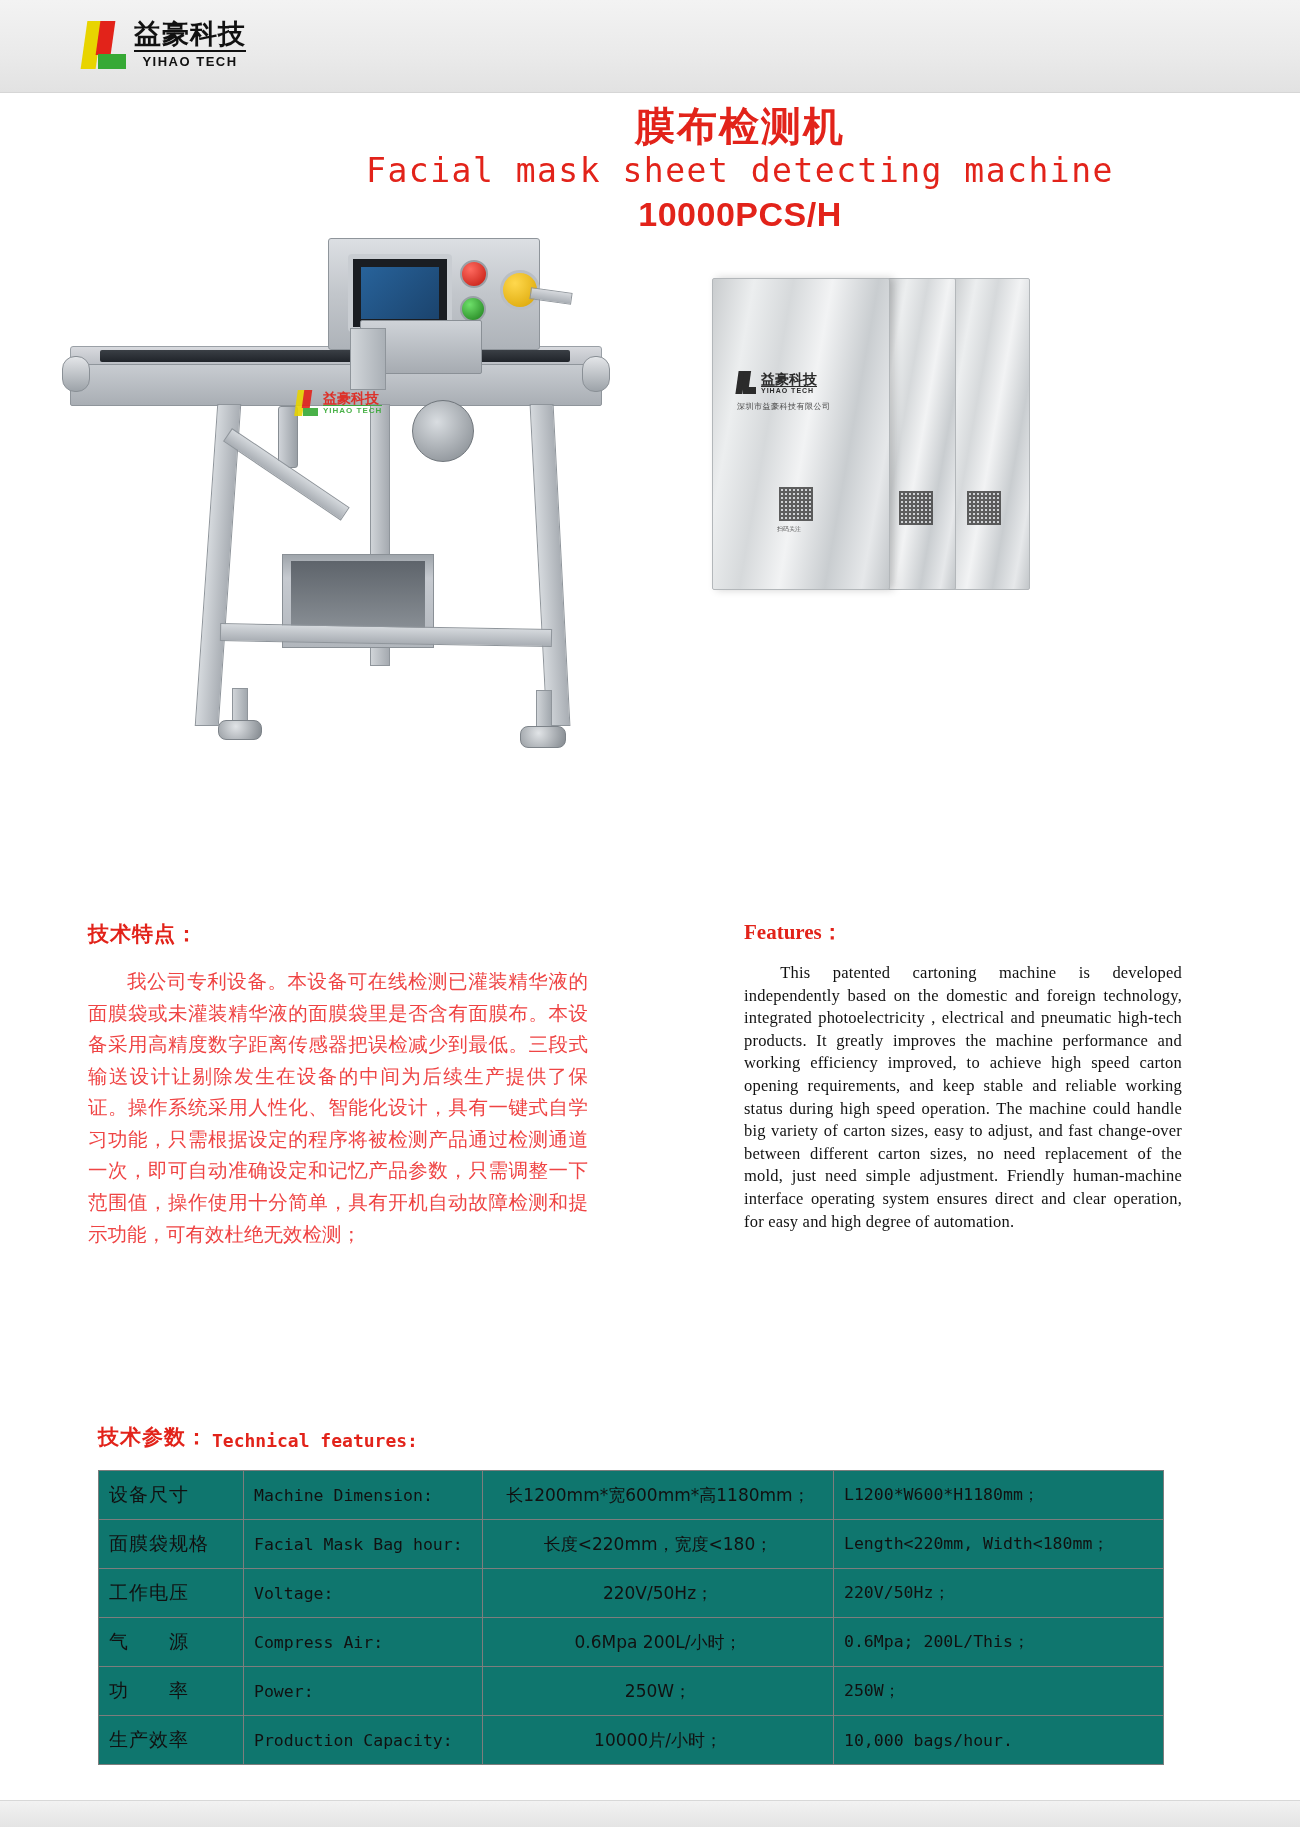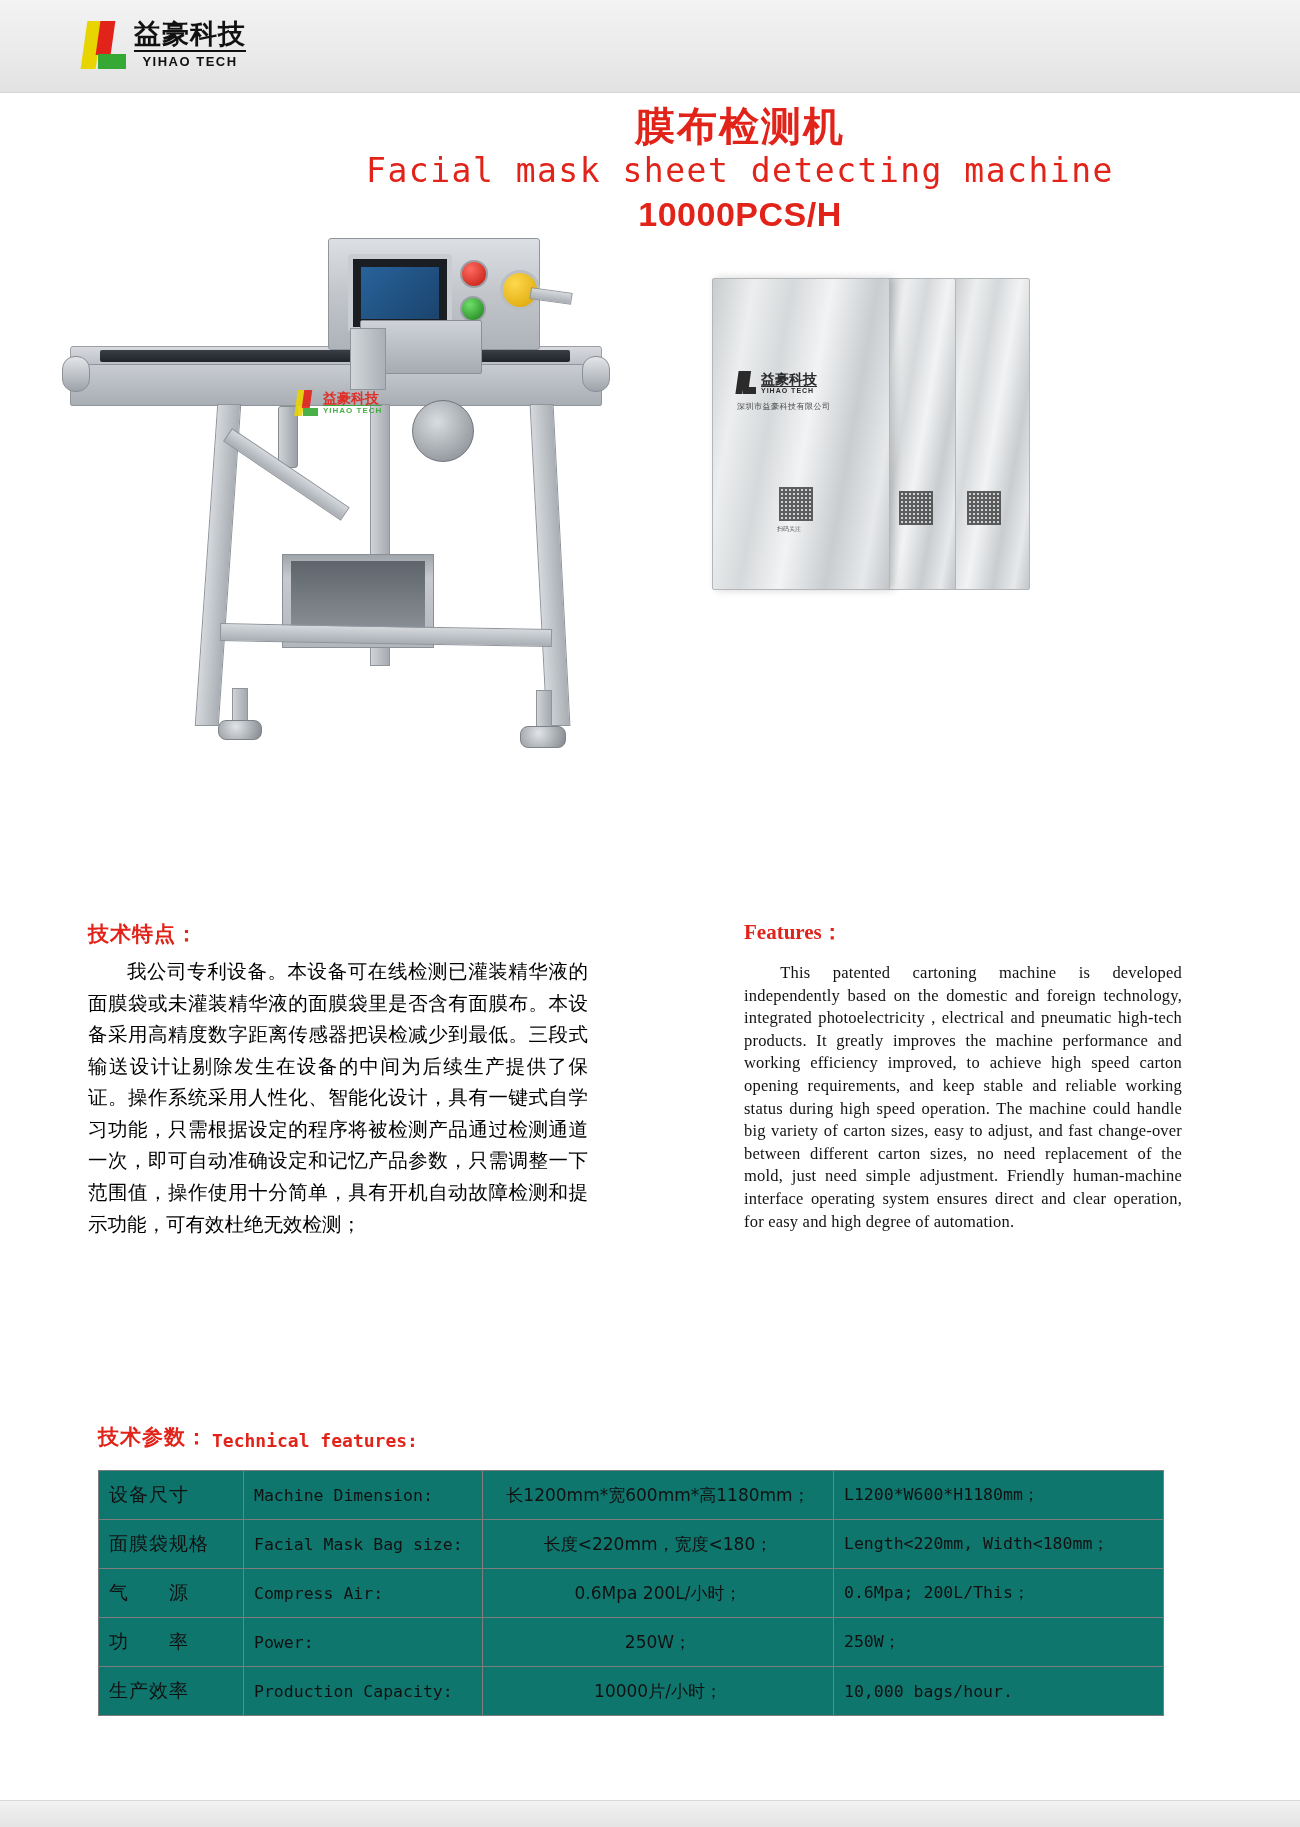--- a/index.html
+++ b/index.html
@@ -434,23 +434,23 @@
   .features-cn-block {
     position: absolute;
     left: 88px;
     top: 920px;
     width: 500px;
   }
   .features-cn-body {
     font-family: "DejaVu Sans", sans-serif;
     font-size: 19.5px;
     line-height: 1.62;
-    color: #000000;
+    color: #ef4444;
     text-align: justify;
-    margin-top: 8px;
+    margin-top: 18px;
     text-indent: 2em;
   }
 
   .features-en-block {
     position: absolute;
     left: 744px;
     top: 918px;
     width: 438px;
   }
   .features-en-body {
@@ -665,23 +665,31 @@
             <span class="label-spread">设备尺寸</span>
           </td>
         <td class="c-label-en">Machine Dimension:</td>
         <td class="c-val-cn">长1200mm*宽600mm*高1180mm；</td>
         <td class="c-val-en">L1200*W600*H1180mm；</td>
       </tr>
       <tr>
         <td class="c-label-cn">
             <span class="label-spread">面膜袋规格</span>
           </td>
-        <td class="c-label-en">Facial Mask Bag size:</td>
+        <td class="c-label-en">Facial Mask Bag hour:</td>
         <td class="c-val-cn">长度&lt;220mm，宽度&lt;180；</td>
         <td class="c-val-en">Length&lt;220mm, Width&lt;180mm；</td>
+      </tr>
+      <tr>
+        <td class="c-label-cn">
+            <span class="label-spread">工作电压</span>
+          </td>
+        <td class="c-label-en">Voltage:</td>
+        <td class="c-val-cn">220V/50Hz；</td>
+        <td class="c-val-en">220V/50Hz；</td>
       </tr>
       <tr>
         <td class="c-label-cn">
             <span class="label-spread">气　　源</span>
           </td>
         <td class="c-label-en">Compress Air:</td>
         <td class="c-val-cn">0.6Mpa  200L/小时；</td>
         <td class="c-val-en">0.6Mpa; 200L/This；</td>
       </tr>
       <tr>

